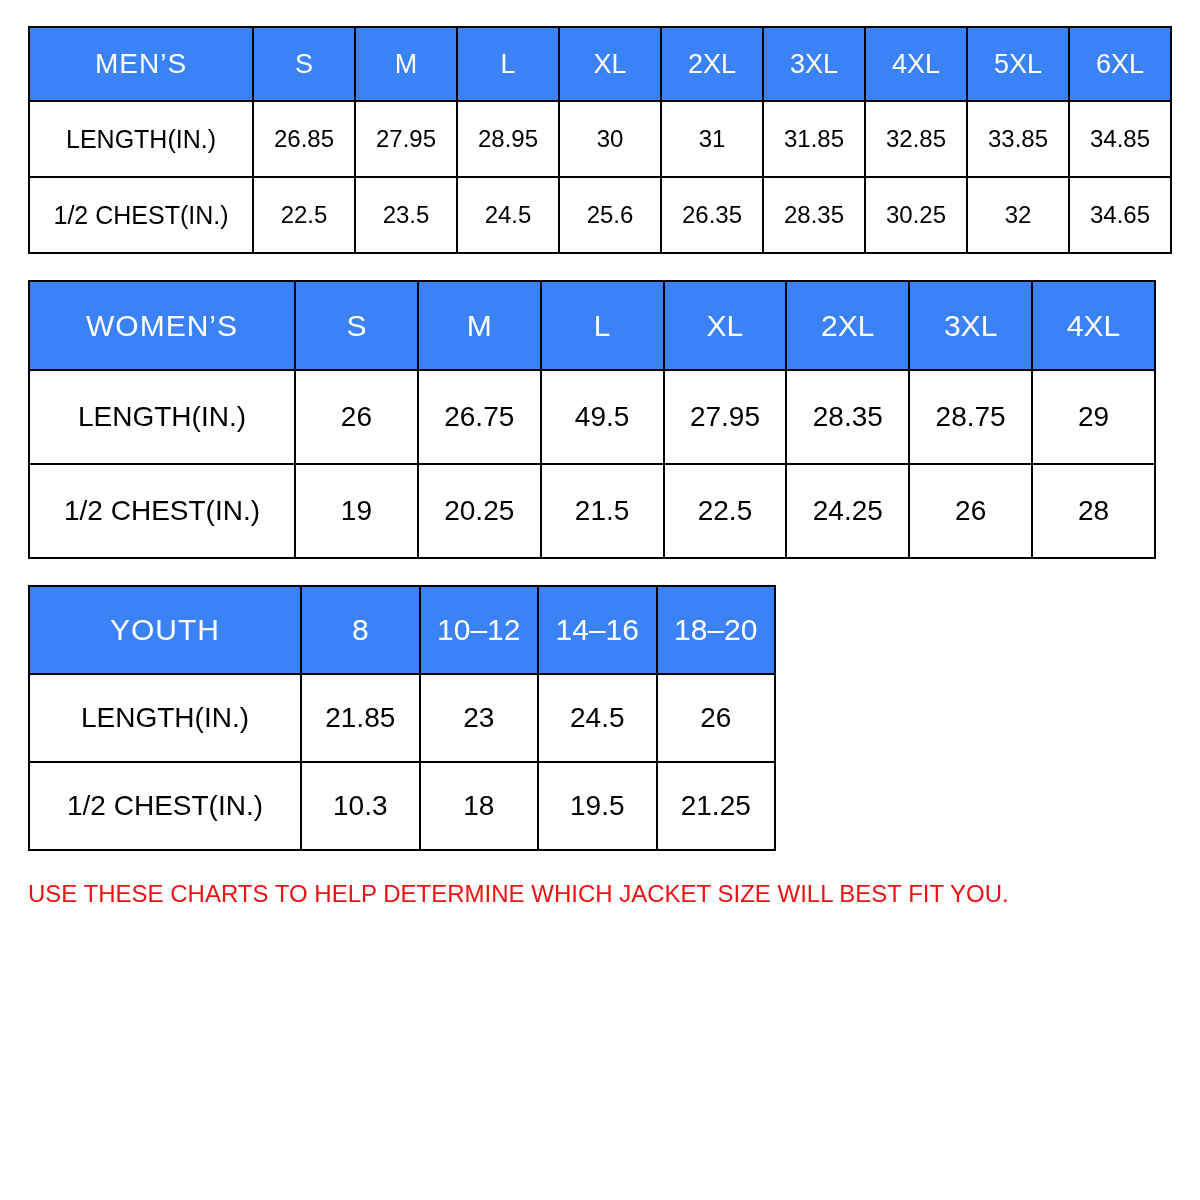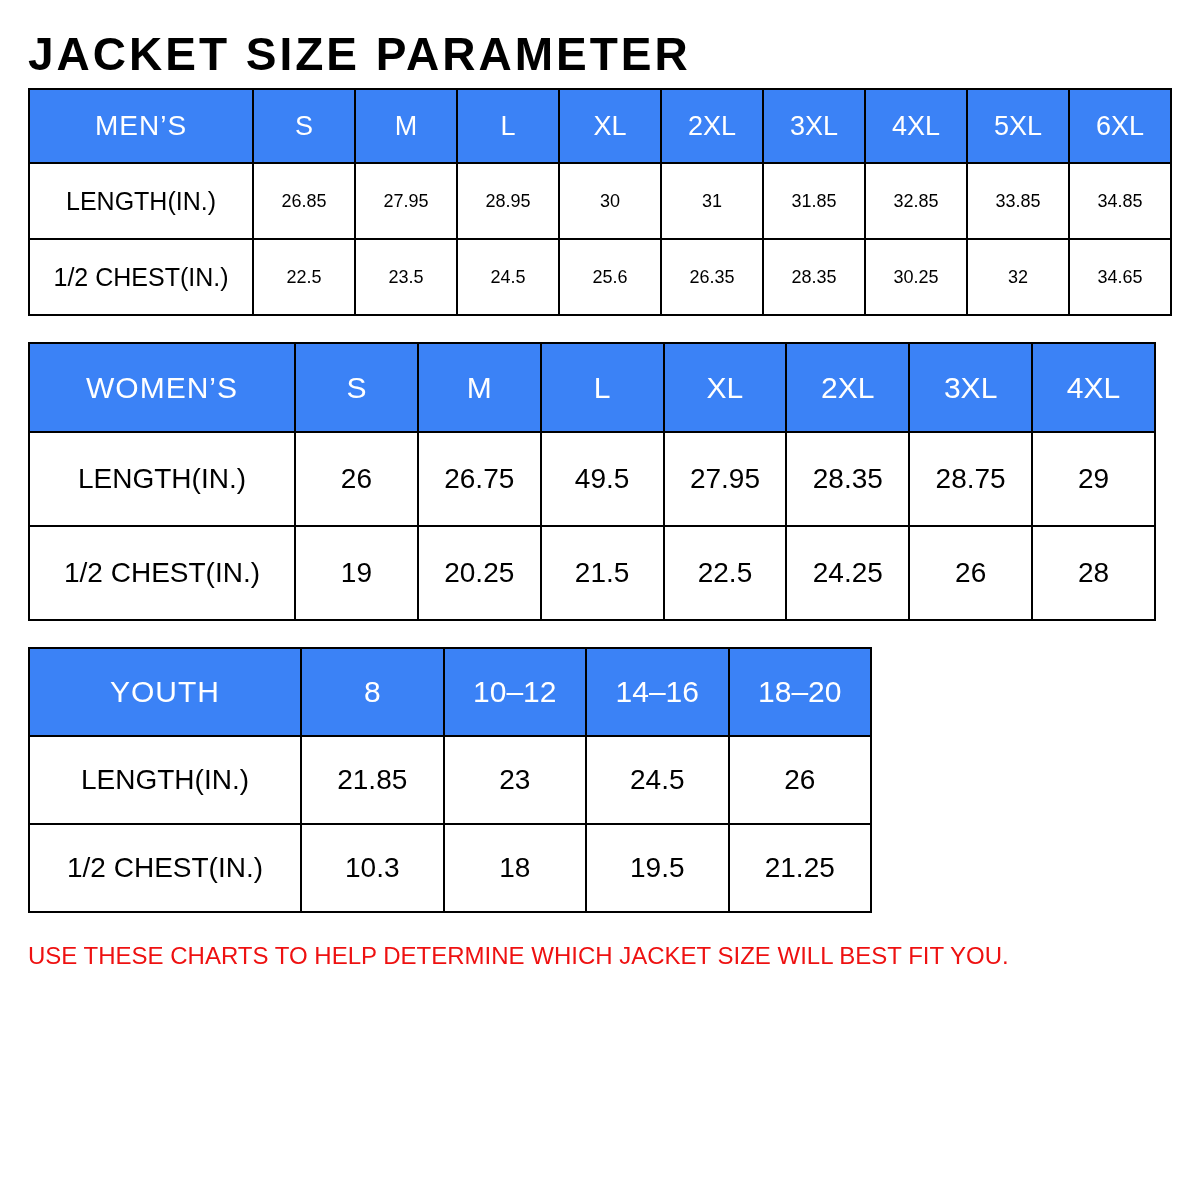--- a/index.html
+++ b/index.html
@@ -48,34 +48,34 @@
     font-weight: normal;
     background: #ffffff;
   }
   table.sizechart thead td {
     background: #3b82f6;
     color: #ffffff;
   }
   
   #tbl-mens { width: 1144px; }
   #tbl-mens .lblcol { width: 220px; }
-  #tbl-mens td { height: 72px; font-size: 18px; }
+  #tbl-mens td { height: 72px; font-size: 24px; }
   #tbl-mens thead td { height: 70px; font-size: 27px; }
   #tbl-mens thead td.lblcol { font-size: 28px; letter-spacing: 1px; }
   #tbl-mens tbody td.lblcol { font-size: 25px; }
 
   
   #tbl-womens { width: 1128px; }
   #tbl-womens .lblcol { width: 262px; }
   #tbl-womens td { height: 90px; font-size: 28px; }
   #tbl-womens thead td { height: 85px; font-size: 30px; }
   #tbl-womens thead td.lblcol { font-size: 30px; letter-spacing: 1px; }
 
   
-  #tbl-youth { width: 844px; padding-left: 44px; }
+  #tbl-youth { width: 748px; padding-left: 44px; }
   #tbl-youth .lblcol { width: 268px; }
   #tbl-youth td { height: 84px; font-size: 28px; }
   #tbl-youth thead td { height: 84px; font-size: 30px; }
   #tbl-youth thead td.lblcol { font-size: 30px; letter-spacing: 1px; }
 
   .footer-note {
     color: #ee1111;
     font-size: 25px;
     line-height: 1.5;
     max-width: 1130px;
@@ -86,21 +86,20 @@
     font-size: 24px;
     line-height: 1.45;
     margin: 24px 0 8px 0;
   }
 </style>
 </head>
 <body>
 
 <div class="page">
 
-  <div class="title">JACKET SIZE PARAMETER</div>
 
 
   <table class="sizechart" id="tbl-mens">
     <thead>
       <tr>
         <td class="lblcol">MEN’S</td>
         <td>S</td>
         <td>M</td>
         <td>L</td>
         <td>XL</td>

